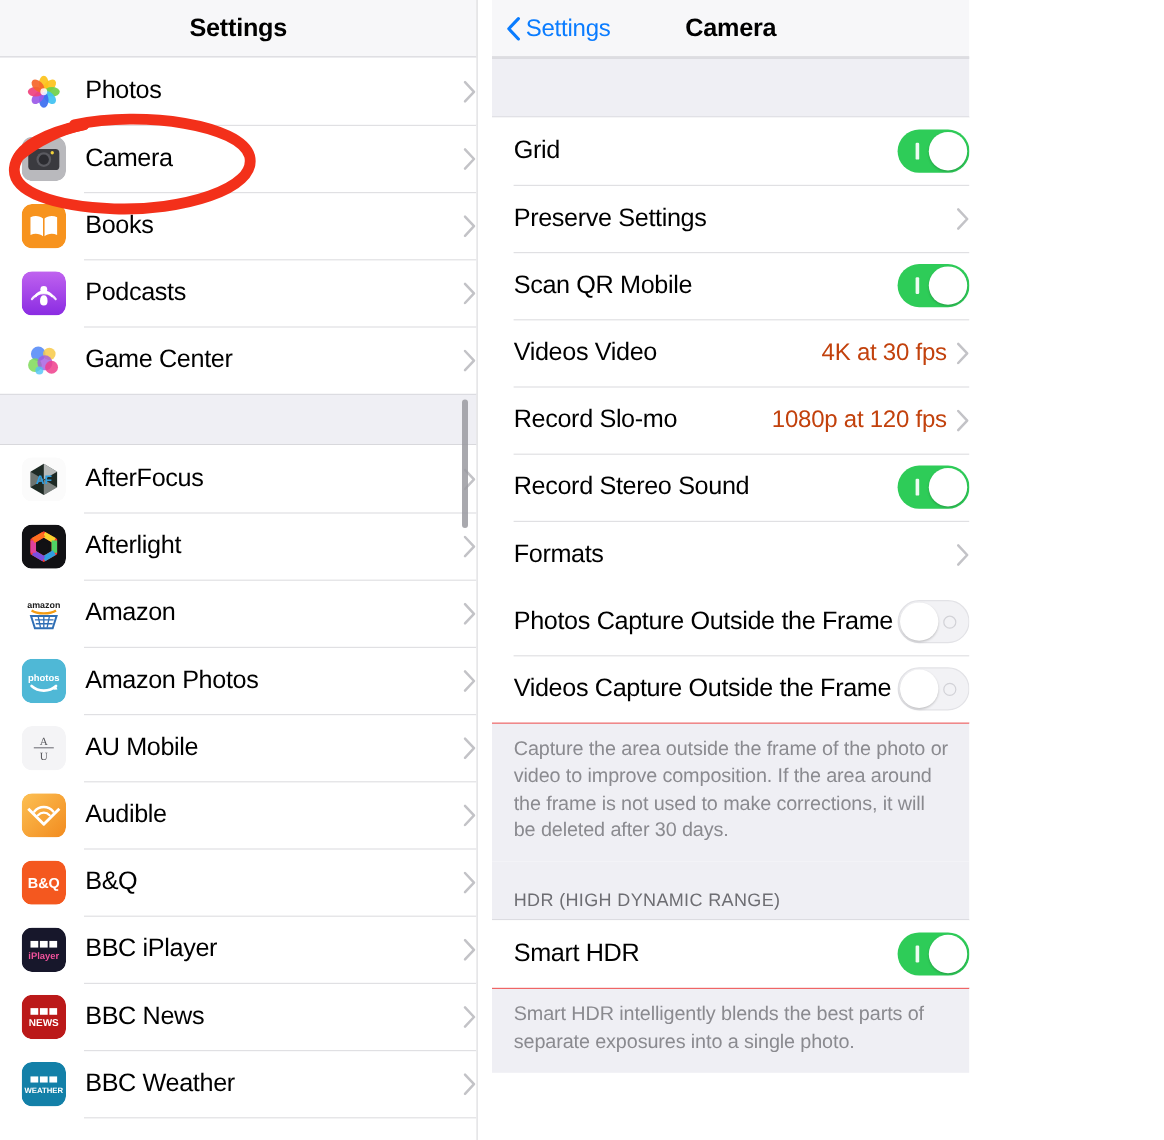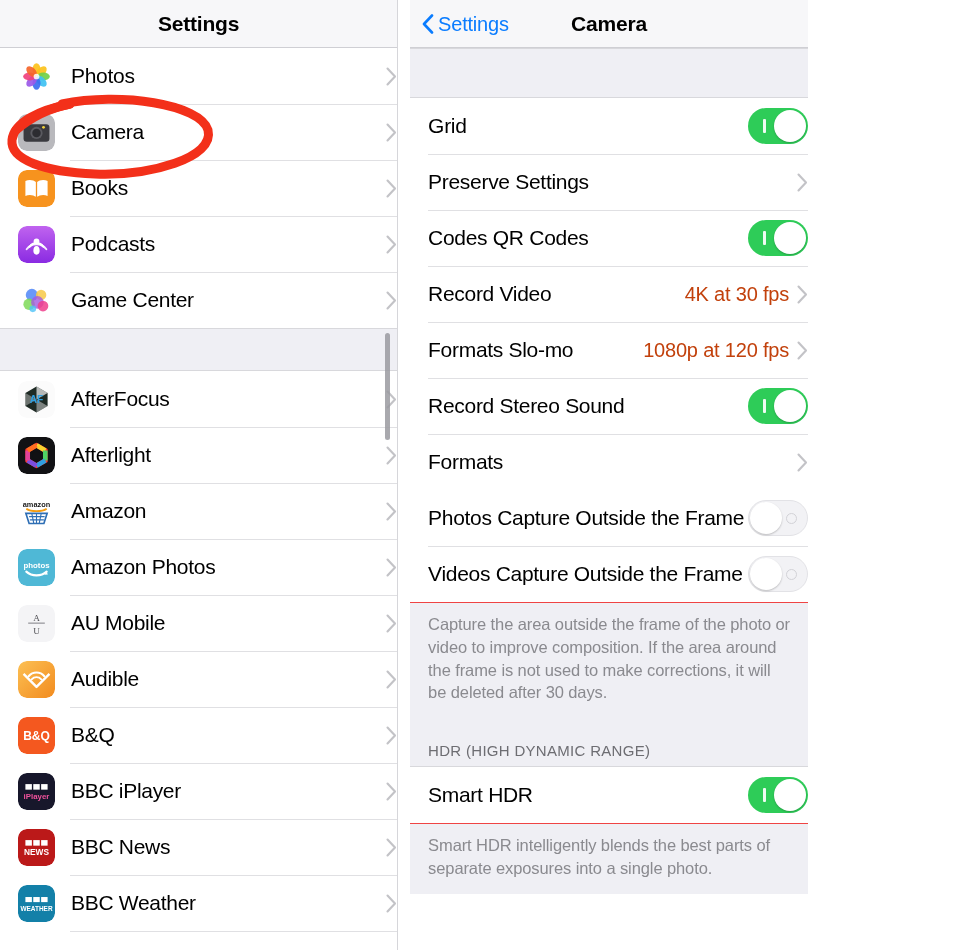--- a/index.html
+++ b/index.html
@@ -542,39 +542,39 @@
 
       <div class="row">
         <span class="row-label">Preserve Settings</span>
         <span class="row-spacer"></span>
         <svg class="chevron" viewBox="0 0 11 19">
           <path d="M1.5 1.5 L9 9.5 L1.5 17.5" fill="none" stroke="#c3c3c7" stroke-width="2.1" stroke-linecap="round" stroke-linejoin="round"></path>
         </svg>
       </div>
 
       <div class="row">
-        <span class="row-label">Codes QR Codes</span>
+        <span class="row-label">Scan QR Mobile</span>
         <span class="row-spacer"></span>
         <span class="toggle on">
           <span class="mark"></span>
           <span class="knob"></span>
         </span>
       </div>
 
       <div class="row">
-        <span class="row-label">Record Video</span>
+        <span class="row-label">Videos Video</span>
         <span class="row-spacer"></span>
         <span class="row-value">4K at 30 fps</span>
         <svg class="chevron" viewBox="0 0 11 19">
           <path d="M1.5 1.5 L9 9.5 L1.5 17.5" fill="none" stroke="#c3c3c7" stroke-width="2.1" stroke-linecap="round" stroke-linejoin="round"></path>
         </svg>
       </div>
 
       <div class="row">
-        <span class="row-label">Formats Slo-mo</span>
+        <span class="row-label">Record Slo-mo</span>
         <span class="row-spacer"></span>
         <span class="row-value">1080p at 120 fps</span>
         <svg class="chevron" viewBox="0 0 11 19">
           <path d="M1.5 1.5 L9 9.5 L1.5 17.5" fill="none" stroke="#c3c3c7" stroke-width="2.1" stroke-linecap="round" stroke-linejoin="round"></path>
         </svg>
       </div>
 
       <div class="row">
         <span class="row-label">Record Stereo Sound</span>
         <span class="row-spacer"></span>

